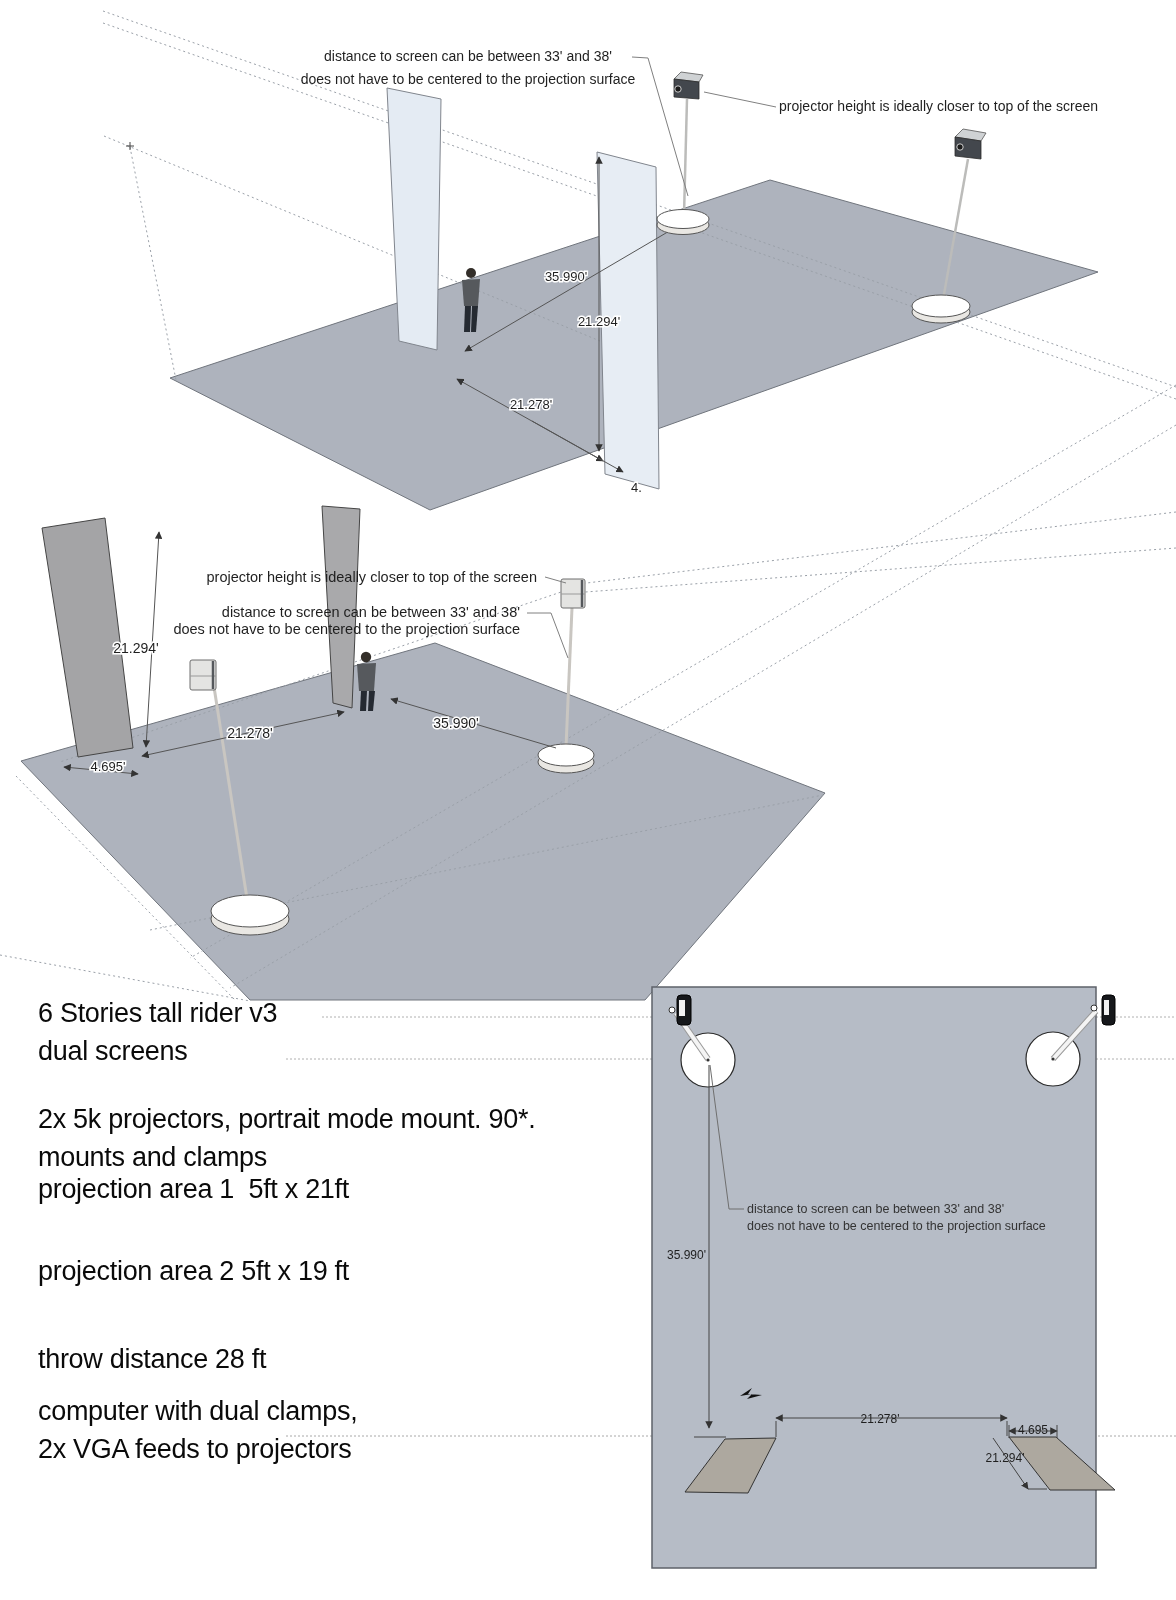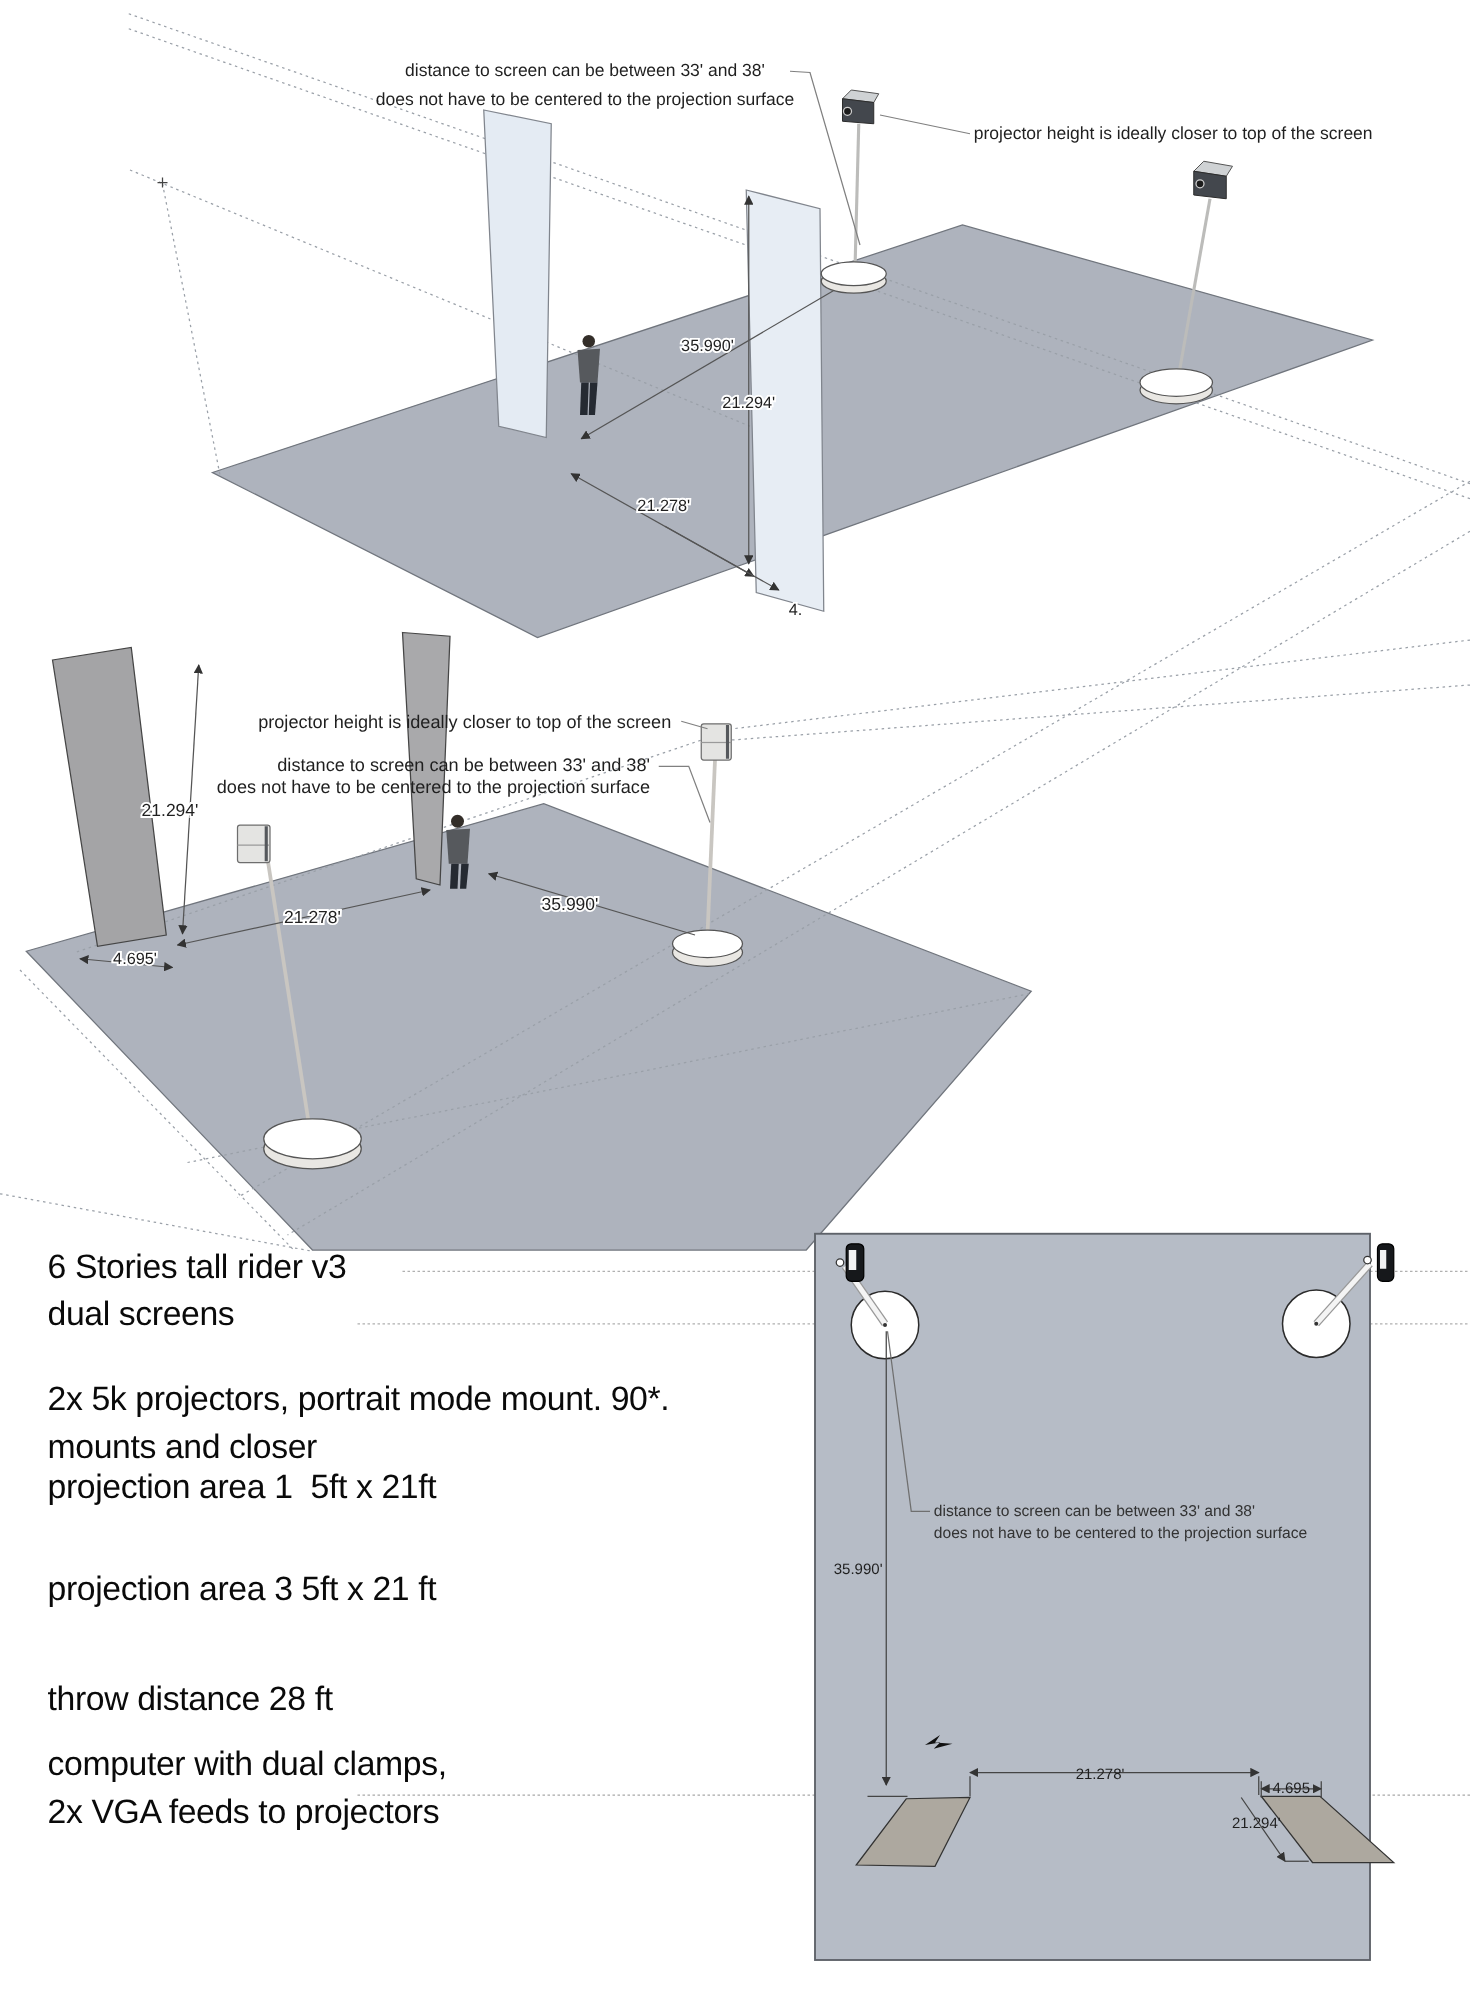--- a/index.html
+++ b/index.html
@@ -200,21 +200,21 @@
     <polyline points="744,1209 729,1209 710,1065" fill="none" stroke="#6f6f6f" stroke-width="1"></polyline>
     <text class="note3" x="747" y="1213" text-anchor="start">distance to screen can be between 33' and 38'</text>
     <text class="note3" x="747" y="1230" text-anchor="start">does not have to be centered to the projection surface</text>
   </g>
 </svg>
 
   <div>
     <div class="tline" style="top:1000px">6 Stories tall rider v3</div>
     <div class="tline" style="top:1038px">dual screens</div>
     <div class="tline" style="top:1106px">2x 5k projectors, portrait mode mount. 90*.</div>
-    <div class="tline" style="top:1144px">mounts and closer</div>
+    <div class="tline" style="top:1144px">mounts and clamps</div>
     <div class="tline" style="top:1176px">projection area 1  5ft x 21ft</div>
-    <div class="tline" style="top:1258px">projection area 3 5ft x 21 ft</div>
+    <div class="tline" style="top:1258px">projection area 2 5ft x 19 ft</div>
     <div class="tline" style="top:1346px">throw distance 28 ft</div>
     <div class="tline" style="top:1398px">computer with dual clamps,</div>
     <div class="tline" style="top:1436px">2x VGA feeds to projectors</div>
   </div>
 
 </div>
 
 </body></html>

